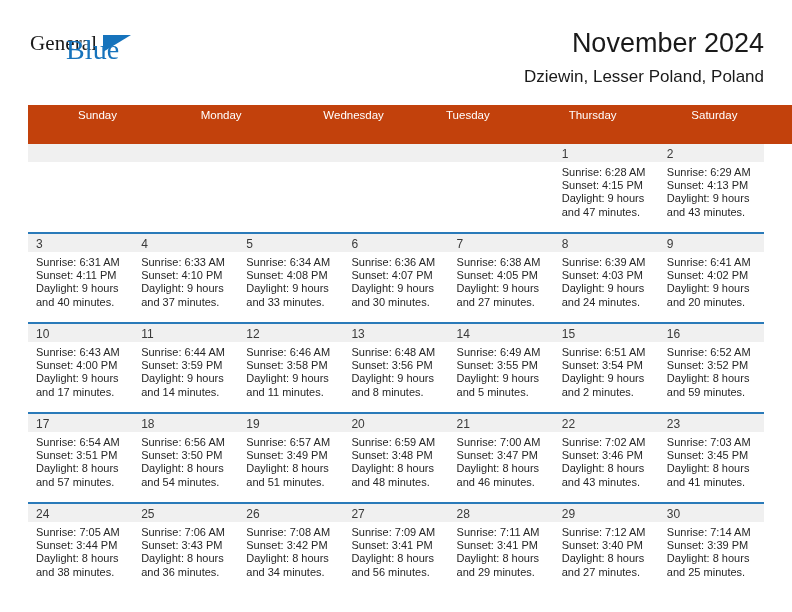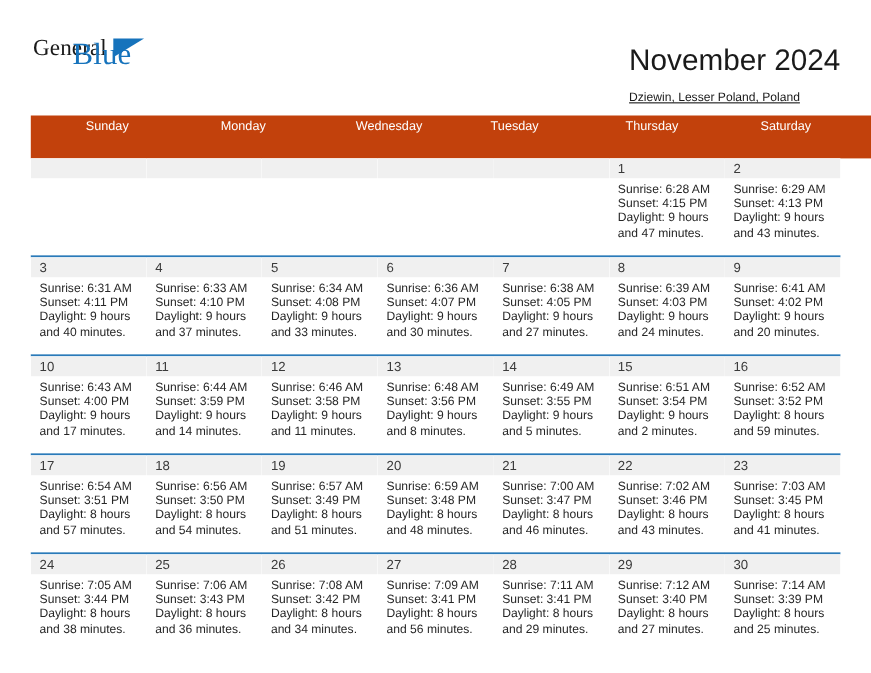--- a/index.html
+++ b/index.html
@@ -65,35 +65,34 @@
     letter-spacing: 0.1px;
     color: #1673bc;
     line-height: 22px;
     font-family: Liberation Serif, serif;
   }
 
   .title-block {
     position: absolute;
     right: 0px;
     top: 0px;
-    margin-top: 12px;
+    text-align: right;
   }
   .cal-title {
     font-size: 27px;
     color: #1a1a1a;
     line-height: 34px;
     white-space: nowrap;
   }
   .cal-subtitle {
-    font-size: 11px;
+    font-size: 17px;
     color: #1a1a1a;
     line-height: 22px;
     margin-top: 6px;
     white-space: nowrap;
-    text-decoration: underline;
   }
 
   
   .calendar {
     position: absolute;
     left: 28px;
     top: 105px;
     width: 736px;
   }
 

